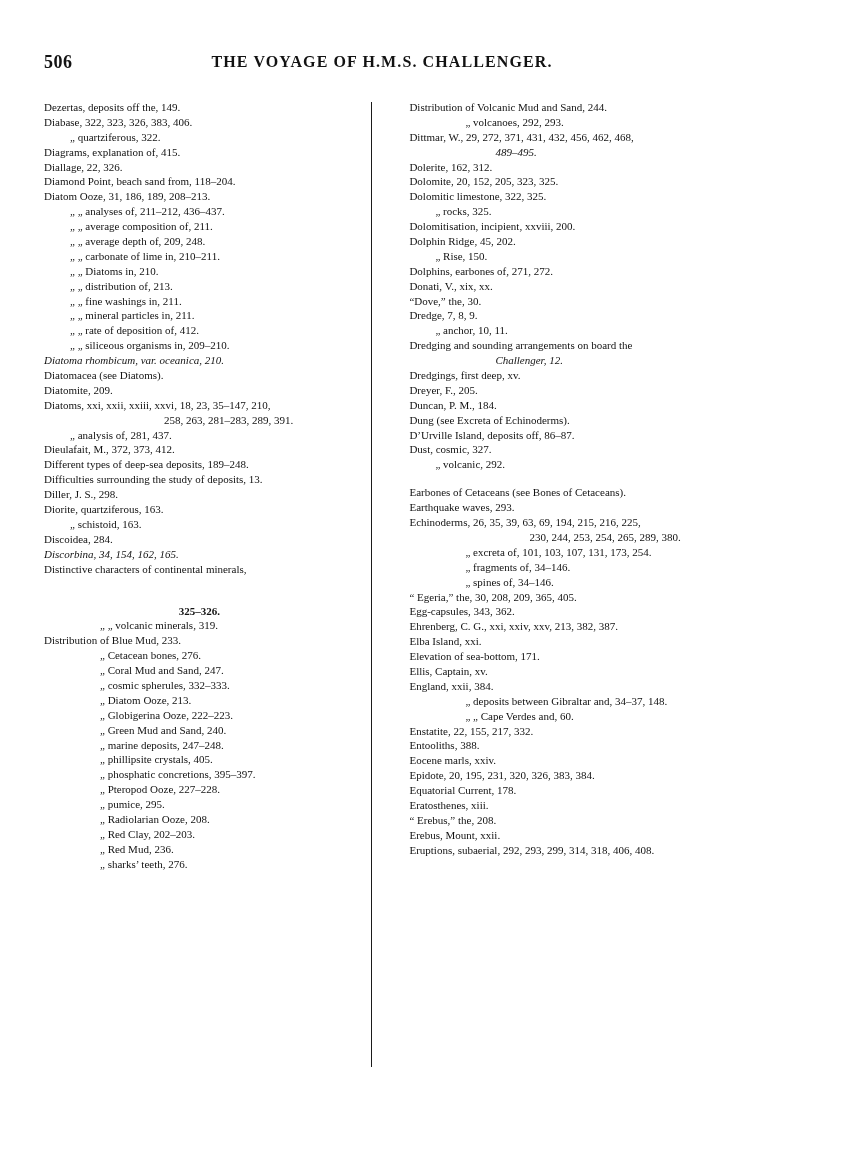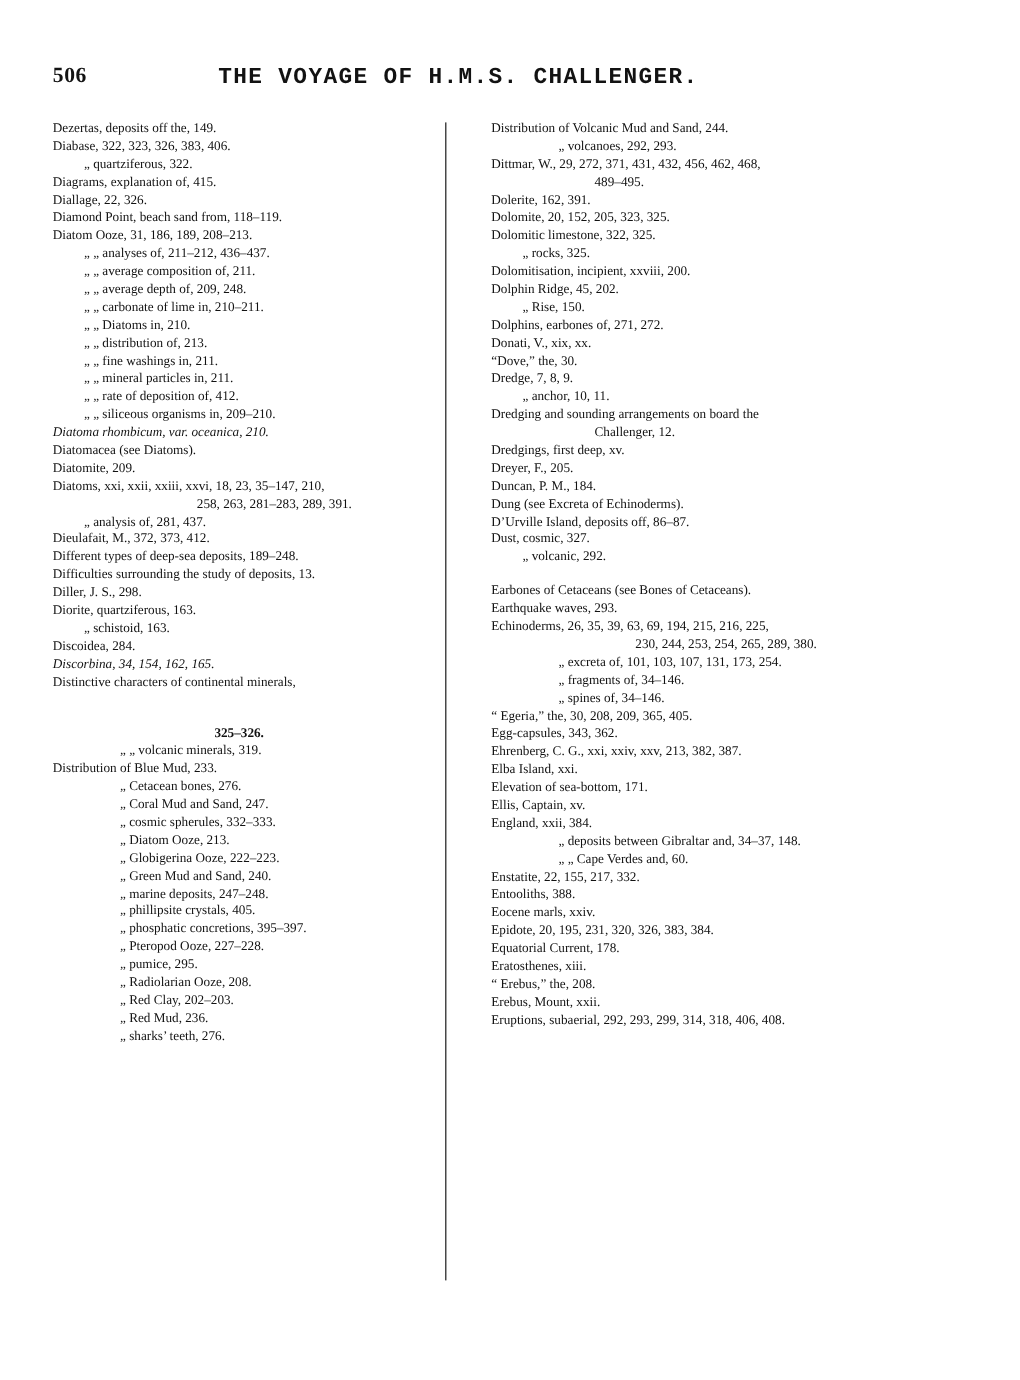--- a/index.html
+++ b/index.html
@@ -34,24 +34,23 @@
     font-size: 18px;
     font-weight: bold;
     letter-spacing: 0.5px;
   }
   .running-head {
     position: absolute;
     left: 0;
     right: 0;
     top: 1px;
     text-align: center;
-    font-size: 19px;
+    font-size: 16px;
     letter-spacing: 1.1px;
     font-weight: bold;
-    font-family: Liberation Mono, monospace;
   }
   .columns {
     position: relative;
     display: flex;
     align-items: flex-start;
   }
   .col {
     width: 372px;
     font-size: 11px;
     line-height: 1.355;
@@ -75,20 +74,21 @@
     white-space: normal;
   }
   .entry.sub {
     padding-left: 26px;
   }
   .entry.sub2 {
     padding-left: 56px;
   }
   .entry.cont {
     padding-left: 86px;
+    font-style: italic;
   }
   .entry.cont-mid {
     padding-left: 120px;
   }
   .entry.just {
     text-align: justify;
   }
   .entry.center-cont {
     text-align: center;
   }
@@ -114,21 +114,21 @@
   </div>
 
   <div class="columns">
 
     <div class="col left">
       <p class="entry">Dezertas, deposits off the, 149.</p>
       <p class="entry">Diabase, 322, 323, 326, 383, 406.</p>
       <p class="entry sub">„    quartziferous, 322.</p>
       <p class="entry">Diagrams, explanation of, 415.</p>
       <p class="entry">Diallage, 22, 326.</p>
-      <p class="entry">Diamond Point, beach sand from, 118–119.</p>
+      <p class="entry">Diamond Point, beach sand from, 118–204.</p>
       <p class="entry">Diatom Ooze, 31, 186, 189, 208–213.</p>
       <p class="entry sub">„    „    analyses of, 211–212, 436–437.</p>
       <p class="entry sub">„    „    average composition of, 211.</p>
       <p class="entry sub">„    „    average depth of, 209, 248.</p>
       <p class="entry sub">„    „    carbonate of lime in, 210–211.</p>
       <p class="entry sub">„    „    Diatoms in, 210.</p>
       <p class="entry sub">„    „    distribution of, 213.</p>
       <p class="entry sub">„    „    fine washings in, 211.</p>
       <p class="entry sub">„    „    mineral particles in, 211.</p>
       <p class="entry sub">„    „    rate of deposition of, 412.</p>
@@ -168,21 +168,21 @@
       <p class="entry sub2">„    sharks’ teeth, 276.</p>
     </div>
 
     <div class="rule"></div>
 
     <div class="col right">
       <p class="entry">Distribution of Volcanic Mud and Sand, 244.</p>
       <p class="entry sub2">„    volcanoes, 292, 293.</p>
       <p class="entry just">Dittmar, W., 29, 272, 371, 431, 432, 456, 462, 468,</p>
       <p class="entry cont">489–495.</p>
-      <p class="entry">Dolerite, 162, 391.</p>
+      <p class="entry">Dolerite, 162, 312.</p>
       <p class="entry">Dolomite, 20, 152, 205, 323, 325.</p>
       <p class="entry">Dolomitic limestone, 322, 325.</p>
       <p class="entry sub">„    rocks, 325.</p>
       <p class="entry">Dolomitisation, incipient, xxviii, 200.</p>
       <p class="entry">Dolphin Ridge, 45, 202.</p>
       <p class="entry sub">„    Rise, 150.</p>
       <p class="entry">Dolphins, earbones of, 271, 272.</p>
       <p class="entry">Donati, V., xix, xx.</p>
       <p class="entry">“Dove,” the, 30.</p>
       <p class="entry">Dredge, 7, 8, 9.</p>

